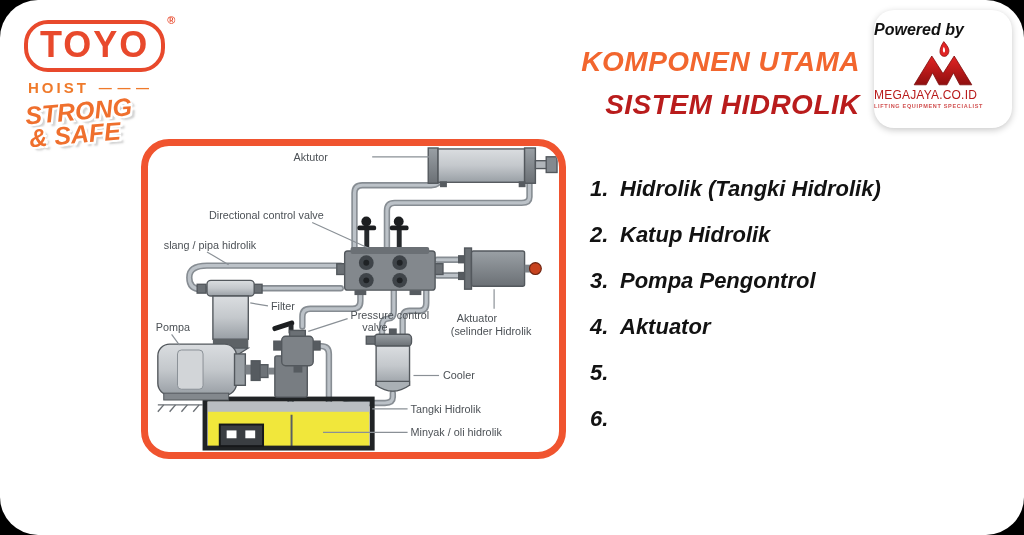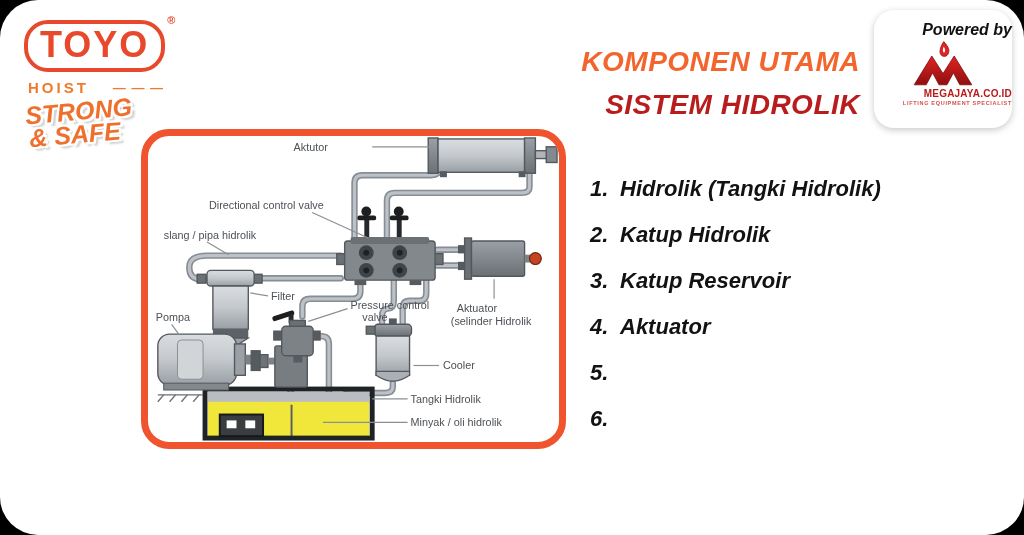--- a/index.html
+++ b/index.html
@@ -4,43 +4,43 @@
 <style>
   html,body{margin:0;padding:0;background:#000;}
   body{font-family:"Liberation Sans",sans-serif;width:1024px;height:535px;}
   .canvas{position:relative;width:1024px;height:535px;background:#fff;border-radius:38px;overflow:hidden;}
 
   
   .toyo-logo{position:absolute;left:24px;top:20px;width:150px;}
   .toyo-box{position:relative;display:inline-block;border:4px solid #e8492c;border-radius:24px;padding:0 12px 2px 12px;}
   .toyo-text{font-size:36px;font-weight:900;color:#e8492c;letter-spacing:2px;}
   .toyo-reg{position:absolute;top:-10px;right:-14px;font-size:11px;font-weight:700;color:#e8492c;}
-  .hoist-row{margin:7px 0 0 4px;display:flex;align-items:center;gap:24px;}
+  .hoist-row{margin:7px 0 0 4px;display:flex;align-items:center;gap:10px;}
   .hoist-text{font-size:15px;font-weight:800;color:#ef7a2b;letter-spacing:3px;}
   .hoist-dashes{font-size:13px;font-weight:800;color:#ef7a2b;letter-spacing:1px;}
   .tagline{margin:2px 0 0 2px;transform:rotate(-5deg);font-style:italic;font-weight:900;
            font-size:25px;line-height:23px;color:#ef6f2d;
            text-shadow:-2px -2px 0 #fff,2px -2px 0 #fff,-2px 2px 0 #fff,2px 2px 0 #fff,4px 4px 2px rgba(120,120,120,.35);}
   .tagline .t2{margin-left:2px;}
 
   
   .title-block{position:absolute;right:164px;top:40px;text-align:right;font-style:italic;font-weight:900;line-height:43px;}
   .title-1{font-size:28px;color:#f2662e;letter-spacing:.5px;}
   .title-2{font-size:28px;color:#b91c1c;letter-spacing:.5px;}
 
   
   .powered-card{position:absolute;left:874px;top:10px;width:138px;height:118px;background:#fff;border-radius:20px;
-                box-shadow:0 2px 7px rgba(0,0,0,.22);text-align:right;padding-top:11px;box-sizing:border-box;}
+                box-shadow:0 2px 7px rgba(0,0,0,.22);text-align:left;padding-top:11px;box-sizing:border-box;}
   .powered-label{font-size:16px;font-weight:800;font-style:italic;color:#111;}
   .m-logo{display:block;margin:1px auto 0 auto;width:66px;height:48px;}
-  .mj-name{font-size:10px;font-weight:700;color:#b81a1a;letter-spacing:.2px;}
+  .mj-name{font-size:12px;font-weight:400;color:#b81a1a;letter-spacing:.2px;}
   .mj-tag{font-size:5.5px;font-weight:700;color:#d15050;letter-spacing:.7px;margin-top:1px;}
 
   
-  .diagram-panel{position:absolute;left:141px;top:129px;width:425px;height:320px;box-sizing:border-box;
+  .diagram-panel{position:absolute;left:141px;top:139px;width:425px;height:320px;box-sizing:border-box;
                  border:7px solid #f0542f;border-radius:28px;background:#fff;overflow:hidden;}
   .diagram-panel svg{display:block;width:100%;height:100%;}
   .dlabel{font-family:"Liberation Sans",sans-serif;font-size:11px;fill:#4c5156;}
   .leader{stroke:#8a9096;stroke-width:1.2;fill:none;}
   .pipe-outer{stroke:#878d93;stroke-width:6.5;fill:none;stroke-linecap:round;}
   .pipe-inner{stroke:#bcc2c8;stroke-width:3.2;fill:none;stroke-linecap:round;}
   .metal{stroke:#53585d;stroke-width:1.4;}
   .hatch{stroke:#6a6f74;stroke-width:1.4;}
 
   
@@ -283,21 +283,21 @@
     <div class="list-item">
       <span class="num">1.</span>
       <span class="lbl">Hidrolik (Tangki Hidrolik)</span>
     </div>
     <div class="list-item">
       <span class="num">2.</span>
       <span class="lbl">Katup Hidrolik</span>
     </div>
     <div class="list-item">
       <span class="num">3.</span>
-      <span class="lbl">Katup Reservoir</span>
+      <span class="lbl">Pompa Pengontrol</span>
     </div>
     <div class="list-item">
       <span class="num">4.</span>
       <span class="lbl">Aktuator</span>
     </div>
     <div class="list-item">
       <span class="num">5.</span>
     </div>
     <div class="list-item">
       <span class="num">6.</span>

